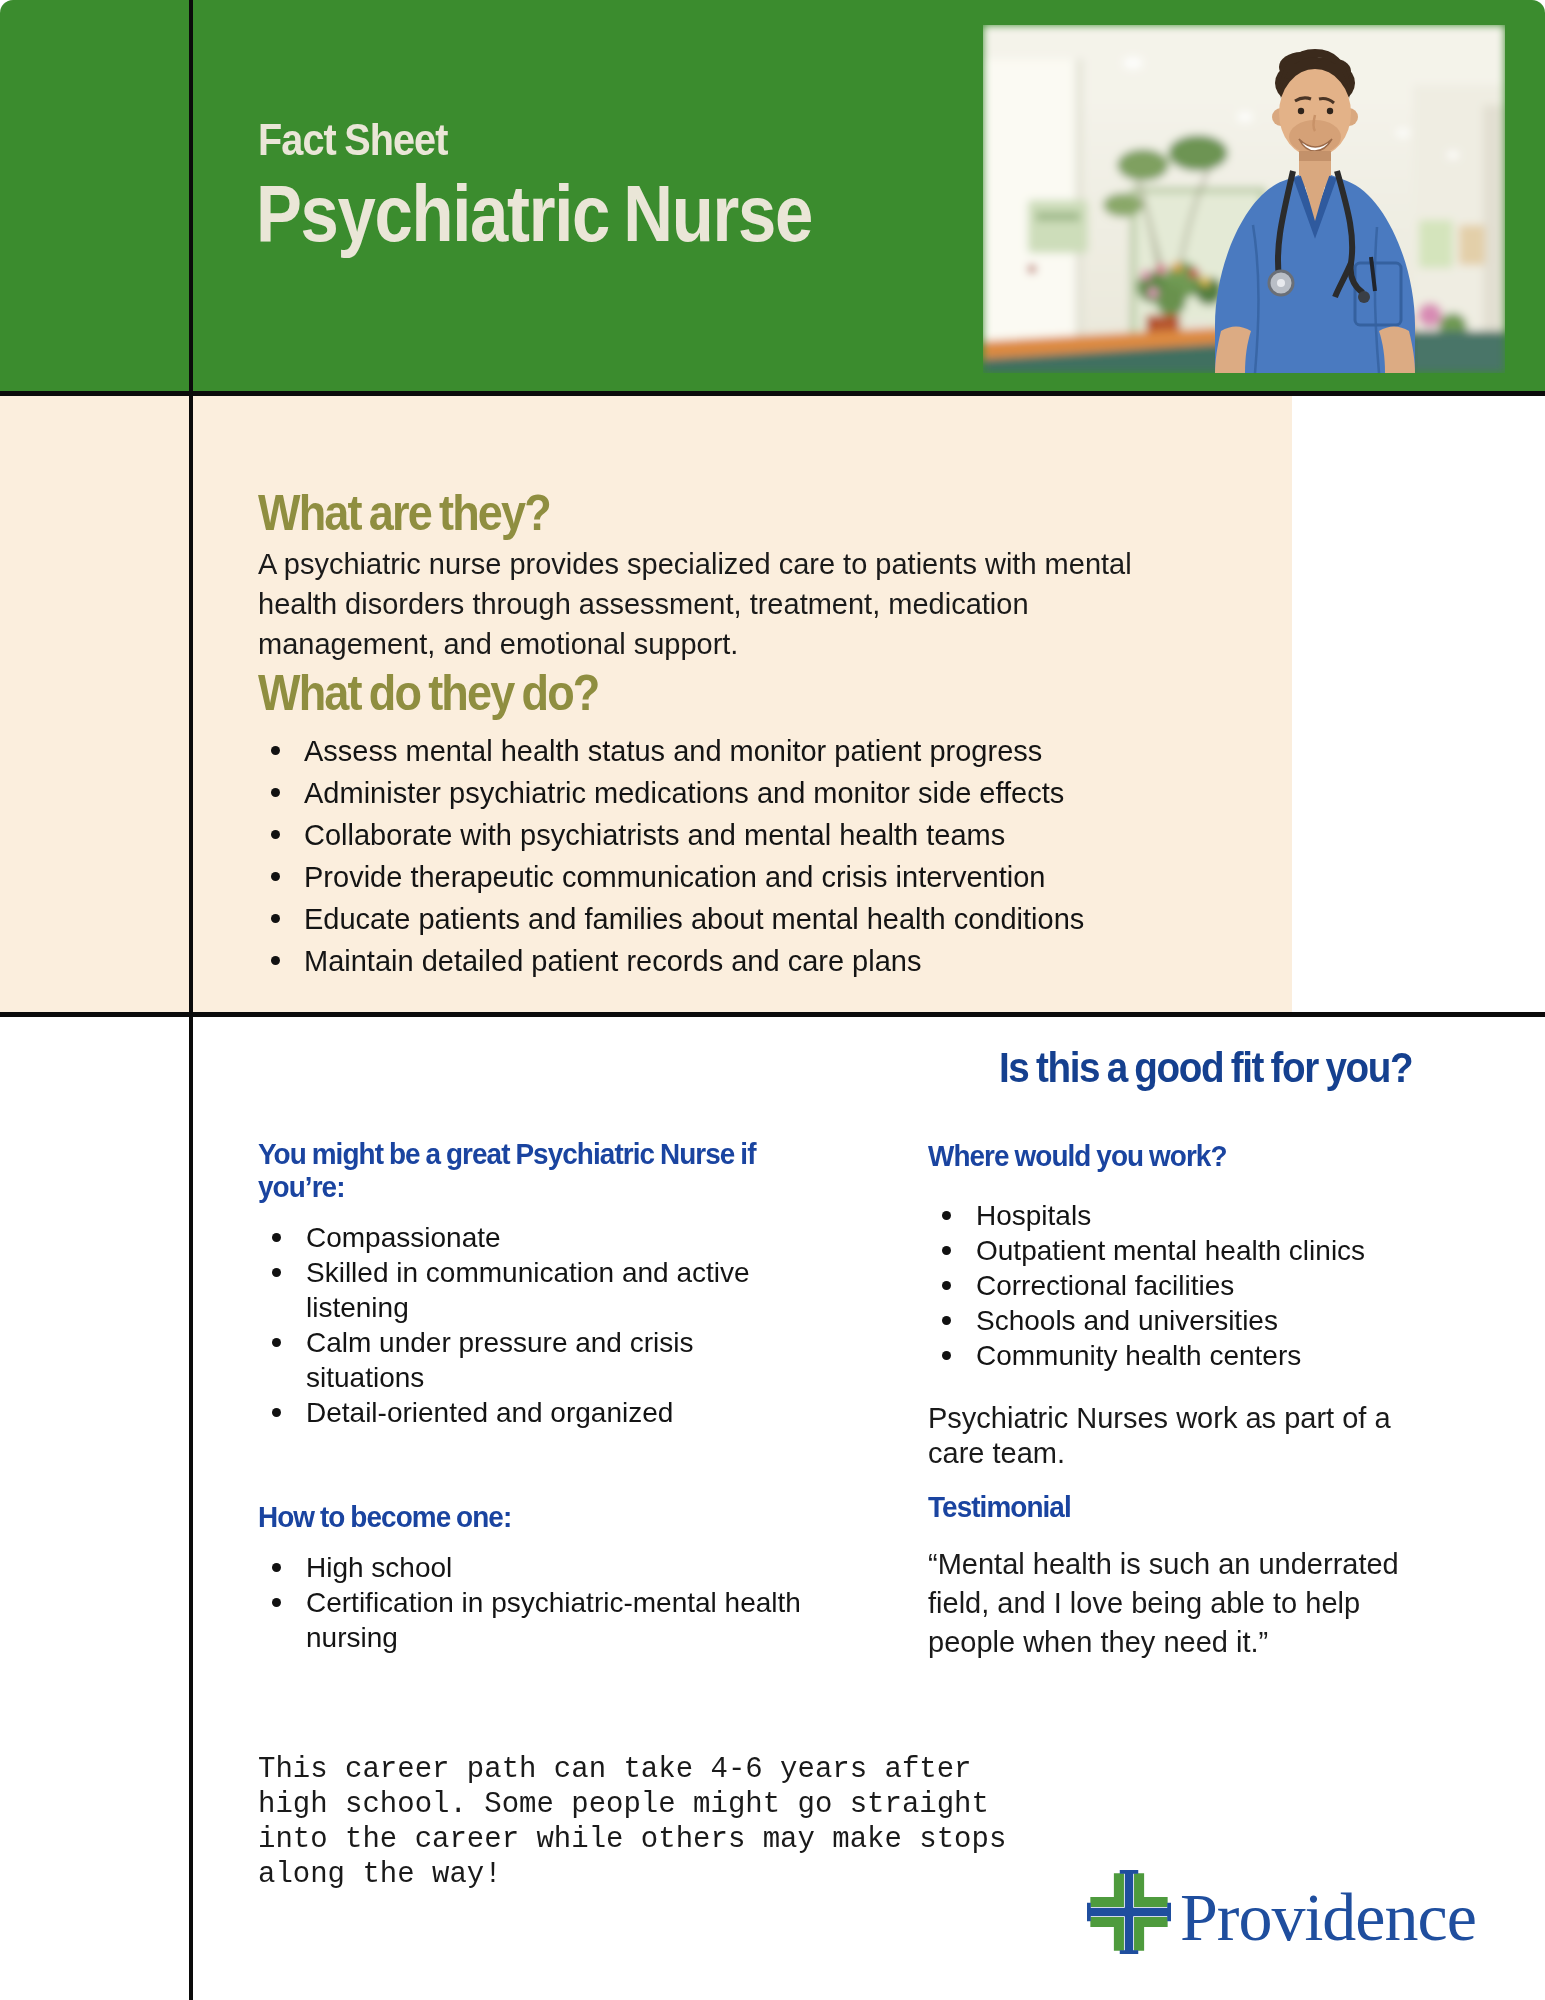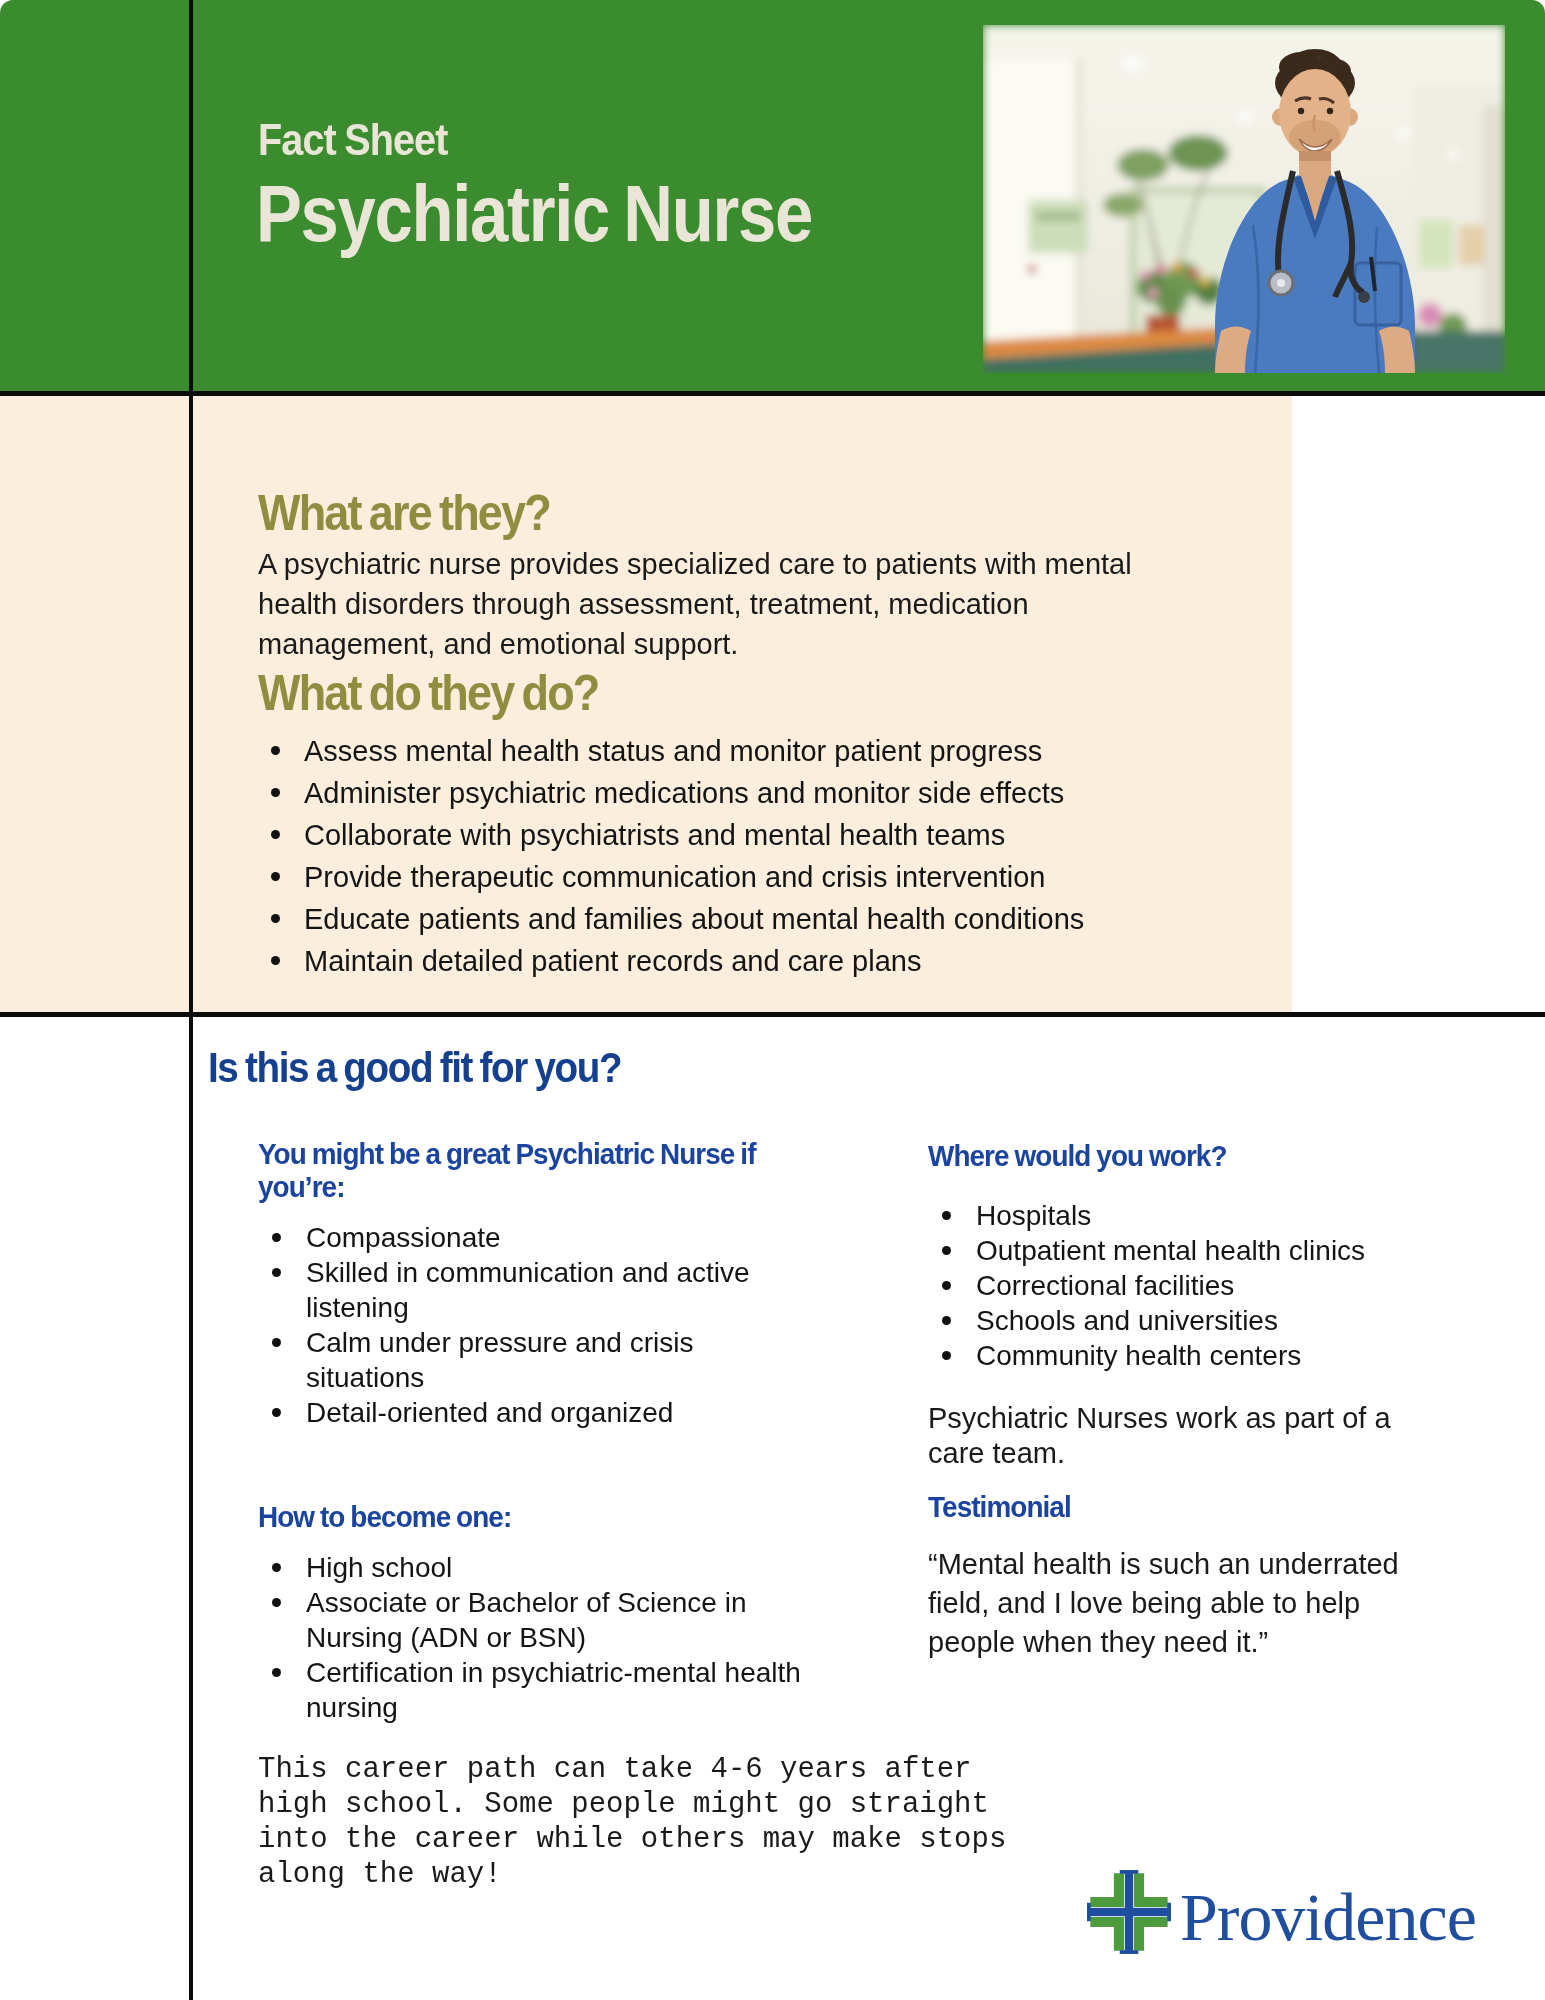--- a/index.html
+++ b/index.html
@@ -38,21 +38,21 @@
   ul.blist{list-style:none;margin:0;padding:0;position:absolute;}
   ul.blist li{position:relative;}
   ul.blist li::before{
     content:"";position:absolute;border-radius:50%;background:#111;
   }
   .cream-list{left:258px;top:334px;width:1220px;font-size:29px;line-height:42px;}
   .cream-list li{padding-left:46px;white-space:nowrap;}
   .cream-list li::before{width:9px;height:9px;left:13px;top:16px;}
   
   .fit{position:absolute;left:0;top:1017px;width:1545px;height:983px;background:#ffffff;}
-  .fit-heading-wrap{position:absolute;left:190px;top:28px;width:1240px;text-align:left;}
+  .fit-heading-wrap{position:absolute;left:190px;top:28px;width:1240px;text-align:right;}
   .fit-heading{
     display:inline-block;font-size:42px;font-weight:700;color:#15408f;
     letter-spacing:-1.5px;word-spacing:-2px;transform:scaleX(.92);line-height:1.1;
   }
   .col-h{
     margin:0;font-size:30px;font-weight:700;color:#1a44a0;letter-spacing:-1px;word-spacing:-1px;
     transform:scaleX(.93);transform-origin:left top;line-height:33px;position:absolute;white-space:nowrap;
   }
   .col-list{font-size:28px;line-height:35px;}
   .col-list li{padding-left:48px;}
@@ -250,24 +250,20 @@
         <div class="line">Detail-oriented and organized</div>
       </li>
     </ul>
 
     <h3 class="col-h become-h">How to become one:</h3>
     <ul class="blist col-list become-list">
       <li>
         <div class="line">High school</div>
       </li>
       <li>
-        <div class="line">Associate or Bachelor of Science in</div>
-        <div class="line">Nursing (ADN or BSN)</div>
-      </li>
-      <li>
         <div class="line">Certification in psychiatric-mental health</div>
         <div class="line">nursing</div>
       </li>
     </ul>
     <div class="note career-note">
       <div class="line">This career path can take 4-6 years after</div>
       <div class="line">high school. Some people might go straight</div>
       <div class="line">into the career while others may make stops</div>
       <div class="line">along the way!</div>
     </div>

